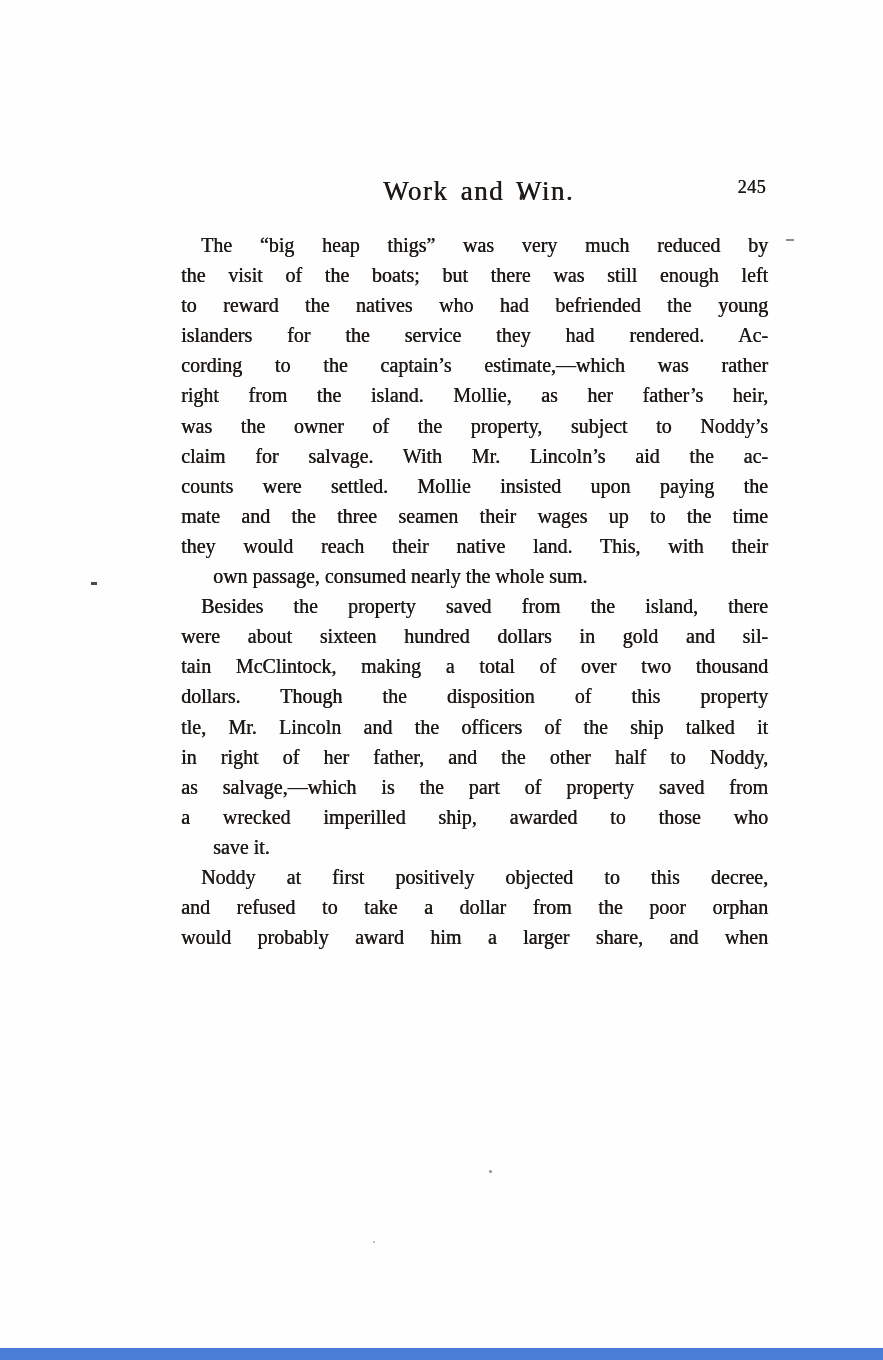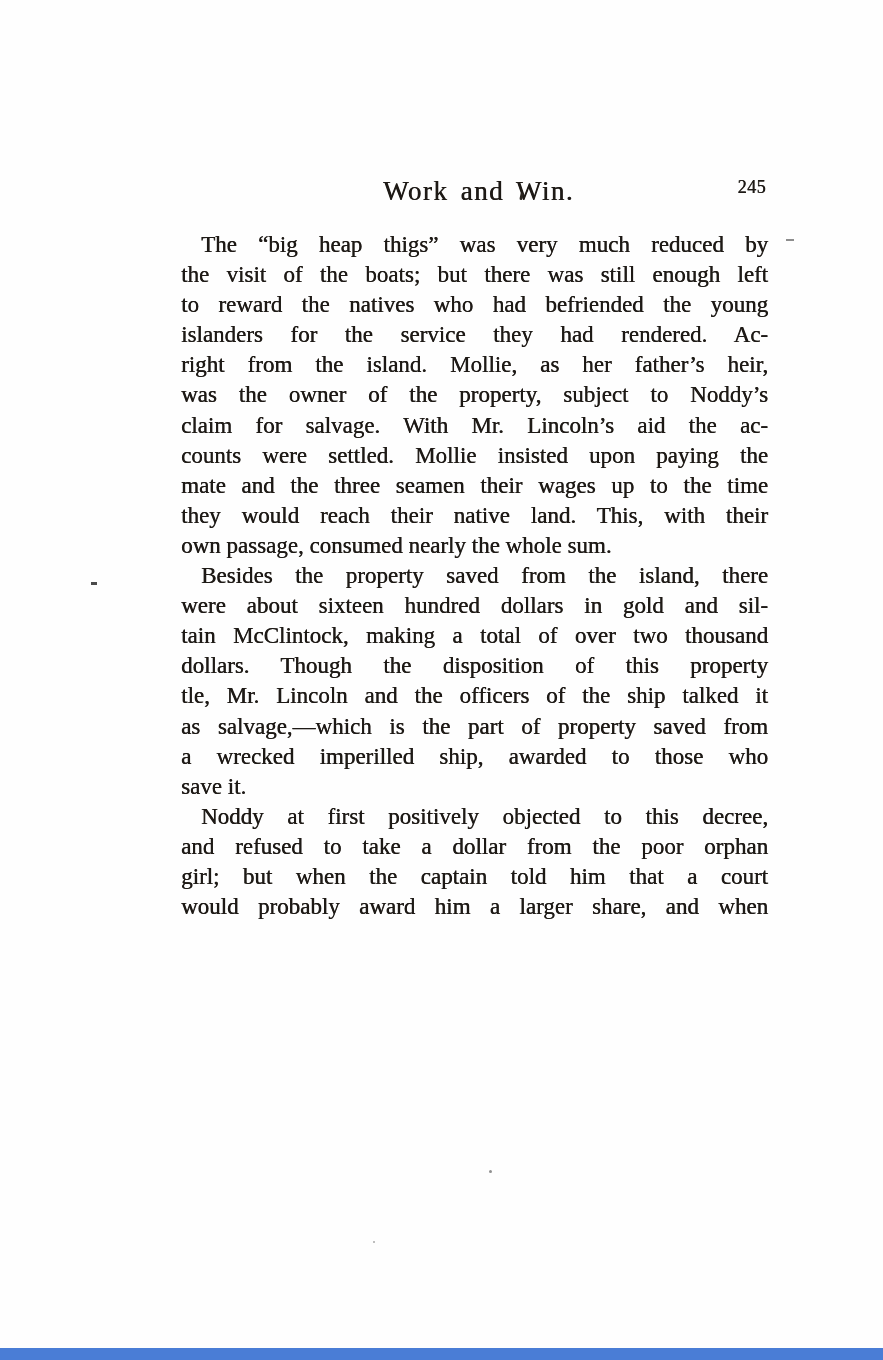--- a/index.html
+++ b/index.html
@@ -29,33 +29,33 @@
   .page-number{
     position:absolute;right:2px;top:1px;
     font-size:18px;
     letter-spacing:0.5px;
     text-shadow:0.4px 0 currentColor;
   }
   
   .textblock{
     position:absolute;
     top:230px;left:181px;width:587px;
-    font-size:23px;
+    font-size:20px;
     line-height:30.1px;
     text-shadow:0.4px 0 currentColor;
   }
   .line{
     text-align:justify;
     text-align-last:justify;
     text-justify:inter-word;
     height:30.1px;
     overflow:visible;
   }
   .line.indent{ text-indent:20px; }
-  .line.endpara{ text-align-last:left; }
+  .line.endpara{ text-align-last:left;margin-left:32px; }
   
   .speck{ position:absolute; pointer-events:none; }
   .spk-right-dash{ left:786px; top:239px; width:8px; height:2px; background:#8d8d8d; }
   .spk-left-dash{ left:91px; top:582px; width:6px; height:3px; background:#4a4a4a; }
   .spk-title-comma{ left:520px; top:193px; width:3px; height:7px; background:#2a2520; border-radius:0 0 2px 2px; transform:rotate(12deg); }
   .spk-dot-1{ left:489px; top:1170px; width:3px; height:3px; background:#909090; border-radius:50%; }
   .spk-dot-2{ left:373px; top:1241px; width:2px; height:2px; background:#a8a8a8; border-radius:50%; }
   
   .progress-bar{
     position:absolute;left:0;bottom:0;
@@ -71,38 +71,39 @@
   <div class="running-head">
     <div class="running-title">Work and Win.</div>
     <div class="page-number">245</div>
   </div>
 
   <div class="textblock">
       <div class="line indent">The “big heap thigs” was very much reduced by</div>
       <div class="line">the visit of the boats; but there was still enough left</div>
       <div class="line">to reward the natives who had befriended the young</div>
       <div class="line">islanders for the service they had rendered. Ac-</div>
+      <div class="line">cording to the captain’s estimate,—which was rather</div>
       <div class="line">right from the island. Mollie, as her father’s heir,</div>
       <div class="line">was the owner of the property, subject to Noddy’s</div>
       <div class="line">claim for salvage. With Mr. Lincoln’s aid the ac-</div>
       <div class="line">counts were settled. Mollie insisted upon paying the</div>
       <div class="line">mate and the three seamen their wages up to the time</div>
       <div class="line">they would reach their native land. This, with their</div>
       <div class="line endpara">own passage, consumed nearly the whole sum.</div>
       <div class="line indent">Besides the property saved from the island, there</div>
       <div class="line">were about sixteen hundred dollars in gold and sil-</div>
       <div class="line">tain McClintock, making a total of over two thousand</div>
       <div class="line">dollars. Though the disposition of this property</div>
       <div class="line">tle, Mr. Lincoln and the officers of the ship talked it</div>
+      <div class="line">in right of her father, and the other half to Noddy,</div>
       <div class="line">as salvage,—which is the part of property saved from</div>
       <div class="line">a wrecked imperilled ship, awarded to those who</div>
       <div class="line endpara">save it.</div>
       <div class="line indent">Noddy at first positively objected to this decree,</div>
       <div class="line">and refused to take a dollar from the poor orphan</div>
-      <div class="line">girl; but when the captain told him that a court</div>
       <div class="line">would probably award him a larger share, and when</div>
     </div>
 
   <div class="speck spk-title-comma"></div>
   <div class="speck spk-right-dash"></div>
   <div class="speck spk-left-dash"></div>
   <div class="speck spk-dot-1"></div>
   <div class="speck spk-dot-2"></div>
 
   <div class="progress-bar" style="background: rgb(74, 125, 214);"></div>

